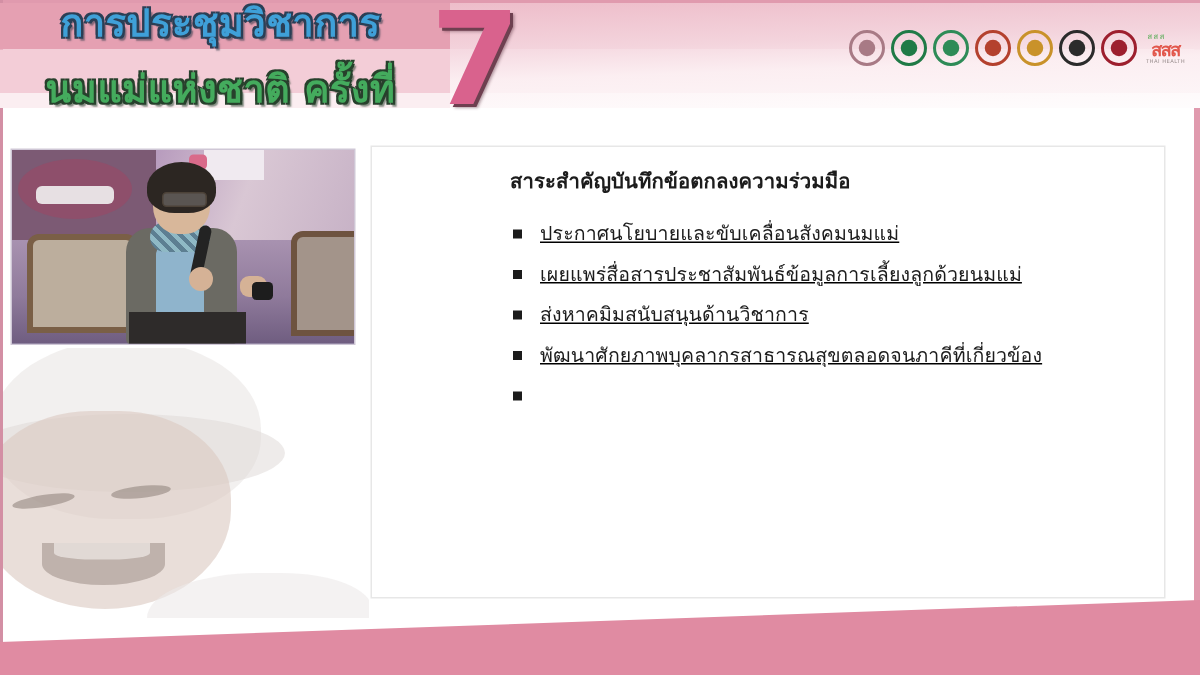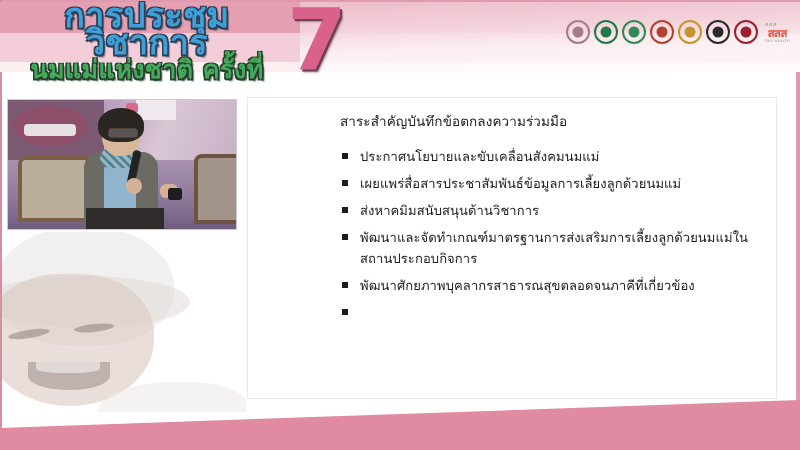--- a/index.html
+++ b/index.html
@@ -27,25 +27,25 @@
 
   
   .seven{position:absolute;left:276px;top:-2px;width:80px;height:84px;
     font-size:86px;font-weight:700;color:#d9628d;line-height:84px;text-align:center;
     font-family:"DejaVu Sans","Liberation Sans",sans-serif;
     text-shadow:2px 2px 0 #6e4050, 3px 3px 2px rgba(90,50,65,.45);
     letter-spacing:-2px;}
 
   
   .title-wrap{position:absolute;left:16px;top:2px;width:262px;text-align:center;}
-  .t-line1{font-size:34px;font-weight:700;color:#3fa0d8;line-height:27px;
+  .t-line1{font-size:25px;font-weight:700;color:#3fa0d8;line-height:27px;
     letter-spacing:.5px;
     text-shadow:-1.5px -1.5px 0 #2b3f55, 1.5px -1.5px 0 #2b3f55, -1.5px 1.5px 0 #2b3f55,
                 1.5px 1.5px 0 #2b3f55, 2.5px 2.5px 1px rgba(40,55,70,.55);}
-  .t-line2{font-size:25px;font-weight:700;color:#44ab5d;line-height:28px;margin-top:0;
+  .t-line2{font-size:25px;font-weight:700;color:#44ab5d;line-height:28px;margin-top:17px;
     letter-spacing:.5px;
     text-shadow:-1.5px -1.5px 0 #27402c, 1.5px -1.5px 0 #27402c, -1.5px 1.5px 0 #27402c,
                 1.5px 1.5px 0 #27402c, 2.5px 2.5px 1px rgba(35,60,40,.55);}
   .t-date{font-size:17px;font-weight:700;color:#3b3b3b;line-height:22px;margin-top:3px;
     letter-spacing:1px;text-shadow:1px 1px 0 rgba(255,255,255,.85);}
 
   
   .tagline{position:absolute;left:358px;top:56px;width:432px;text-align:center;
     font-size:21px;font-weight:700;font-style:italic;line-height:24px;
     color:#5fb3e4;letter-spacing:1px;
@@ -129,22 +129,22 @@
     background:#232323;transform:rotate(12deg);}
   .v-hand{position:absolute;left:118px;top:78px;width:16px;height:16px;border-radius:50%;background:#d5b296;}
   .v-hand2{position:absolute;left:152px;top:84px;width:18px;height:14px;border-radius:6px;background:#d5b296;}
   .v-rem{position:absolute;left:160px;top:88px;width:14px;height:12px;border-radius:3px;background:#1d1d1d;}
   .v-skirt{position:absolute;left:78px;top:108px;width:78px;height:24px;background:#2e2b2a;}
 
   
   .card{position:absolute;left:248px;top:98px;width:528px;height:300px;background:#ffffff;
     box-shadow:0 0 0 1px #e7e7e7;}
   .content{position:absolute;left:340px;top:110px;width:420px;}
-  .head-line{font-size:13.5px;color:#1c1c1c;line-height:22px;font-weight:400;letter-spacing:.1px;}
-  .bullets{margin:14px 0 16px 0;padding:0;list-style:none;}
+  .head-line{font-size:13.5px;color:#1c1c1c;line-height:22px;font-weight:700;letter-spacing:.1px;}
+  .bullets{margin:14px 0 16px 0;padding:0;list-style:none;text-decoration:underline;}
   .bullets li{position:relative;padding-left:20px;font-size:13px;color:#1c1c1c;
     line-height:21px;margin-bottom:6px;letter-spacing:.1px;}
   .bullets li .sq{position:absolute;left:2px;top:7px;width:6px;height:6px;background:#1c1c1c;}
 </style>
 </head>
 <body>
 
 <div id="slide">
 
   <div class="frame-edge frame-top"></div>
@@ -242,19 +242,18 @@
 
   <div class="card"></div>
 
   <div class="content">
     <div class="head-line">สาระสำคัญบันทึกข้อตกลงความร่วมมือ</div>
 
     <ul class="bullets">
       <li><span class="sq"></span><span>ประกาศนโยบายและขับเคลื่อนสังคมนมแม่</span></li>
       <li><span class="sq"></span><span>เผยแพร่สื่อสารประชาสัมพันธ์ข้อมูลการเลี้ยงลูกด้วยนมแม่</span></li>
       <li><span class="sq"></span><span>ส่งหาคมิมสนับสนุนด้านวิชาการ</span></li>
-      <li><span class="sq"></span><span>พัฒนาและจัดทำเกณฑ์มาตรฐานการส่งเสริมการเลี้ยงลูกด้วยนมแม่ในสถานประกอบกิจการ</span></li>
       <li><span class="sq"></span><span>พัฒนาศักยภาพบุคลากรสาธารณสุขตลอดจนภาคีที่เกี่ยวข้อง</span></li>
       <li><span class="sq"></span></li>
     </ul>
   </div>
 
 </div>
 
 </body></html>

